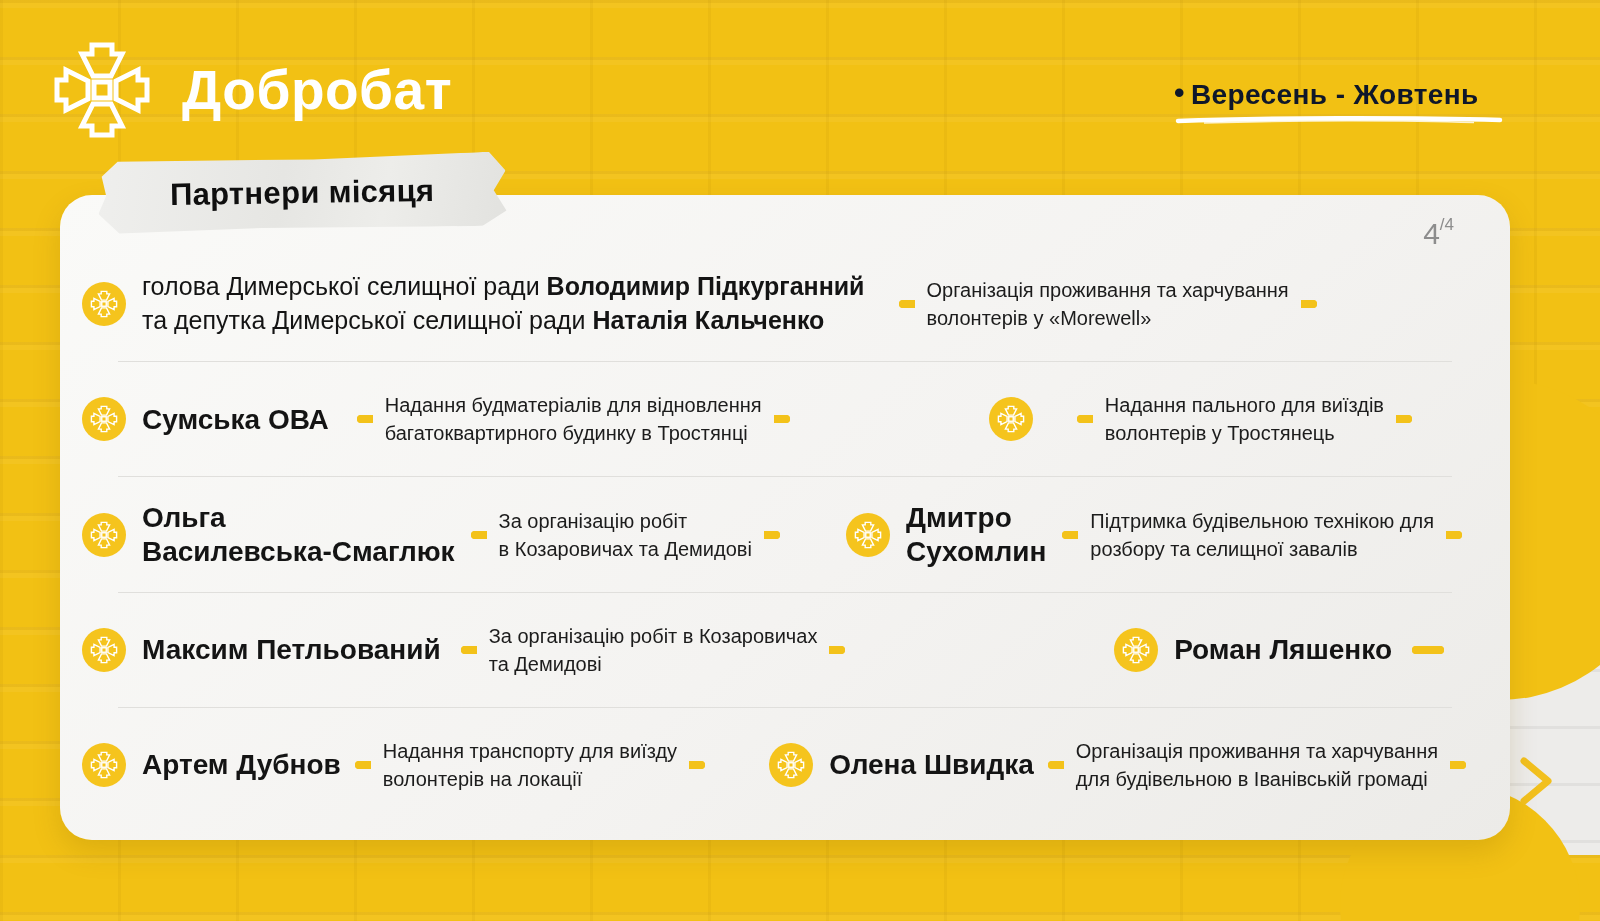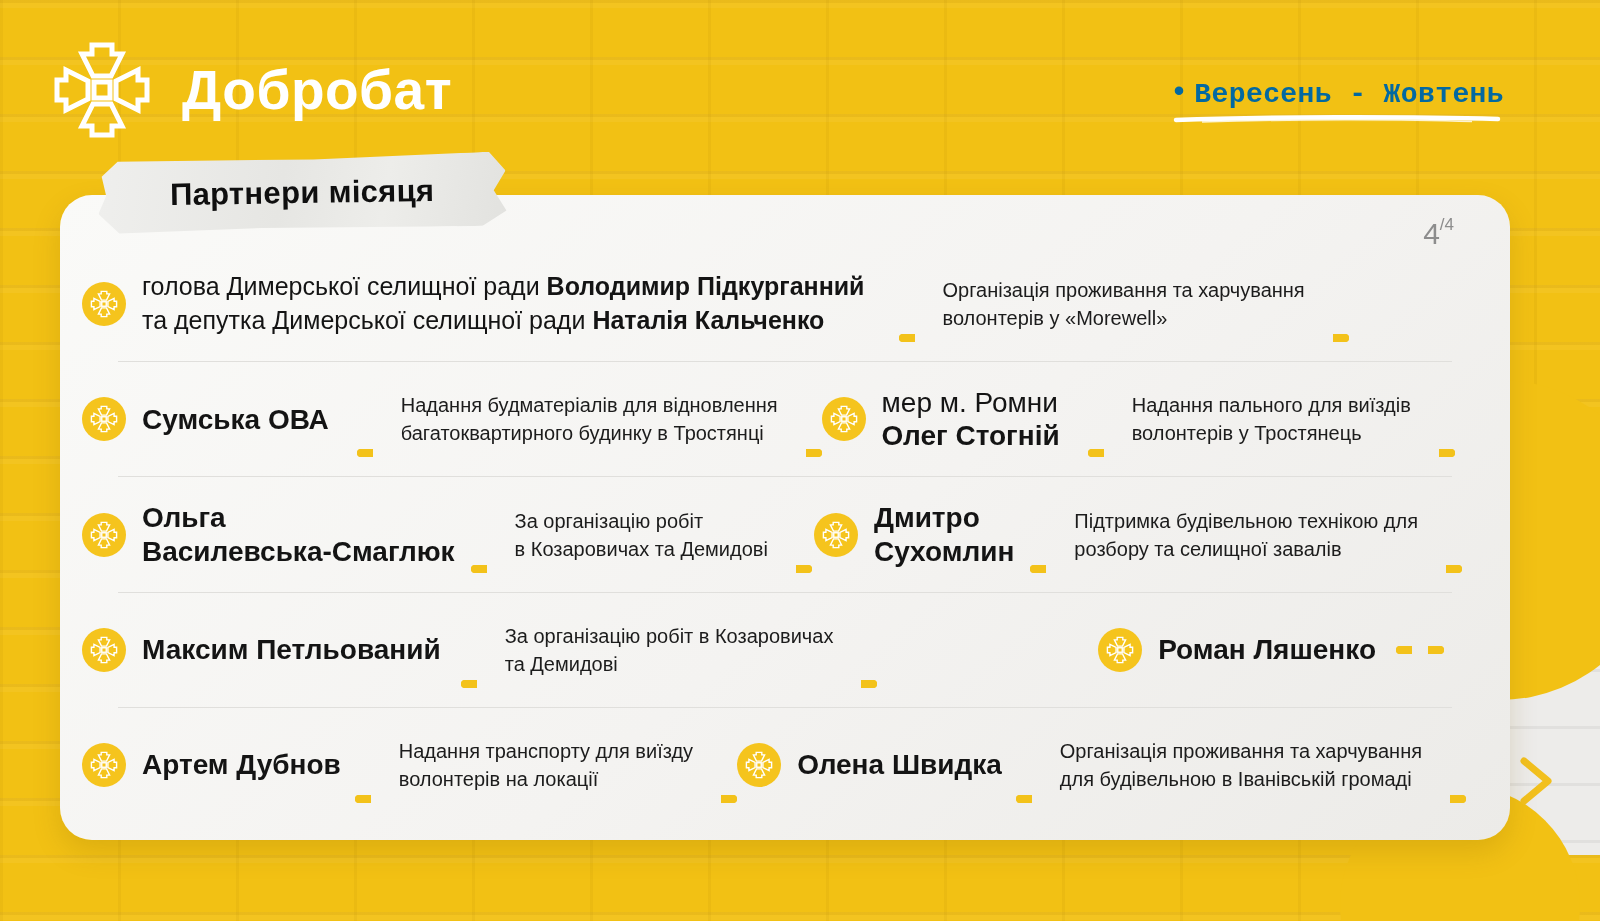--- a/index.html
+++ b/index.html
@@ -16,21 +16,21 @@
       linear-gradient(rgba(255,255,255,0.05) 8px, transparent 8px);
     background-size:236px 114px, 236px 114px, 236px 114px, 236px 114px, 236px 57px;
     background-position:0 0, 0 0, 118px 57px, 118px 57px, 0 0;
   }
 
   
   .brand { position:absolute; left:52px; top:40px; display:flex; align-items:center; color:#fff; z-index:5; }
   .brand svg.mark { width:100px; height:100px; }
   .brand .brand-name { font-size:55px; font-weight:bold; letter-spacing:0.5px; margin-left:30px; }
 
-  .period-wrap { position:absolute; top:76px; right:96px; text-align:right; color:#0369a1; z-index:5;font-family:Liberation Mono, monospace; }
+  .period-wrap { position:absolute; top:76px; right:96px; text-align:left; color:#0f172a; z-index:5; }
   .period-line { font-size:28px; font-weight:bold; letter-spacing:0.4px; white-space:nowrap; }
   .period-line .bullet { font-size:30px; margin-right:6px; vertical-align:1px; }
   .period-underline { display:block; margin:4px auto 0; }
 
   
   .corner { position:absolute; right:0; top:615px; width:100px; height:240px;
     background-color:#EDECEA;
     background-image:repeating-linear-gradient(180deg, transparent 0 54px, rgba(0,0,0,0.05) 54px 57px);
     z-index:1; }
   .corner::before { content:""; position:absolute; width:320px; height:320px; border-radius:50%;
@@ -66,21 +66,21 @@
   .badge svg { width:28px; height:28px; }
 
   .nm { font-size:28px; font-weight:bold; color:#141414; line-height:1.2; white-space:nowrap; }
   .nm .ln { display:block; }
   .nm .reg { font-weight:normal; }
 
   .r1text { font-size:25px; color:#141414; line-height:1.35; white-space:nowrap; }
   .r1text .ln { display:block; }
   .r1text b { font-weight:bold; }
 
-  .bracket { display:flex; align-items:flex-end; flex:0 0 auto;gap:16px; }
+  .bracket { display:flex; align-items:center; flex:0 0 auto; }
   .bk { width:16px; flex:0 0 auto; border:4px solid #F3C21A; }
   .bk.l { border-right:none; border-radius:14px 0 0 14px; }
   .bk.r { border-left:none; border-radius:0 14px 14px 0; }
   .bktxt { font-size:20px; color:#1c1c1c; line-height:1.4; padding:10px 12px; white-space:nowrap; }
   .bktxt .dl { display:block; }
 
   .ml-auto { margin-left:auto; }
   .m-r2l { margin-left:28px; } .m-r2r { margin-right:58px; }
   .m-r3l { margin-left:16px; } .m-r3r { margin-right:8px; }
   .m-r4l { margin-left:20px; } .m-r4r { margin-right:26px; }
@@ -179,24 +179,20 @@
         </div>
         <span class="bk r"></span>
       </div>
     </div>
     <div class="entry ml-auto m-r2r">
       <span class="badge">
           <svg>
             <use href="#dobr-mark"></use>
           </svg>
         </span>
-      <div class="nm">
-        <span class="ln reg">мер м. Ромни</span>
-        <span class="ln">Олег Стогній</span>
-      </div>
       <div class="bracket m-r2l">
         <span class="bk l"></span>
         <div class="bktxt">
           <span class="dl">Надання пального для виїздів</span>
           <span class="dl">волонтерів у Тростянець</span>
         </div>
         <span class="bk r"></span>
       </div>
     </div>
   </div>

